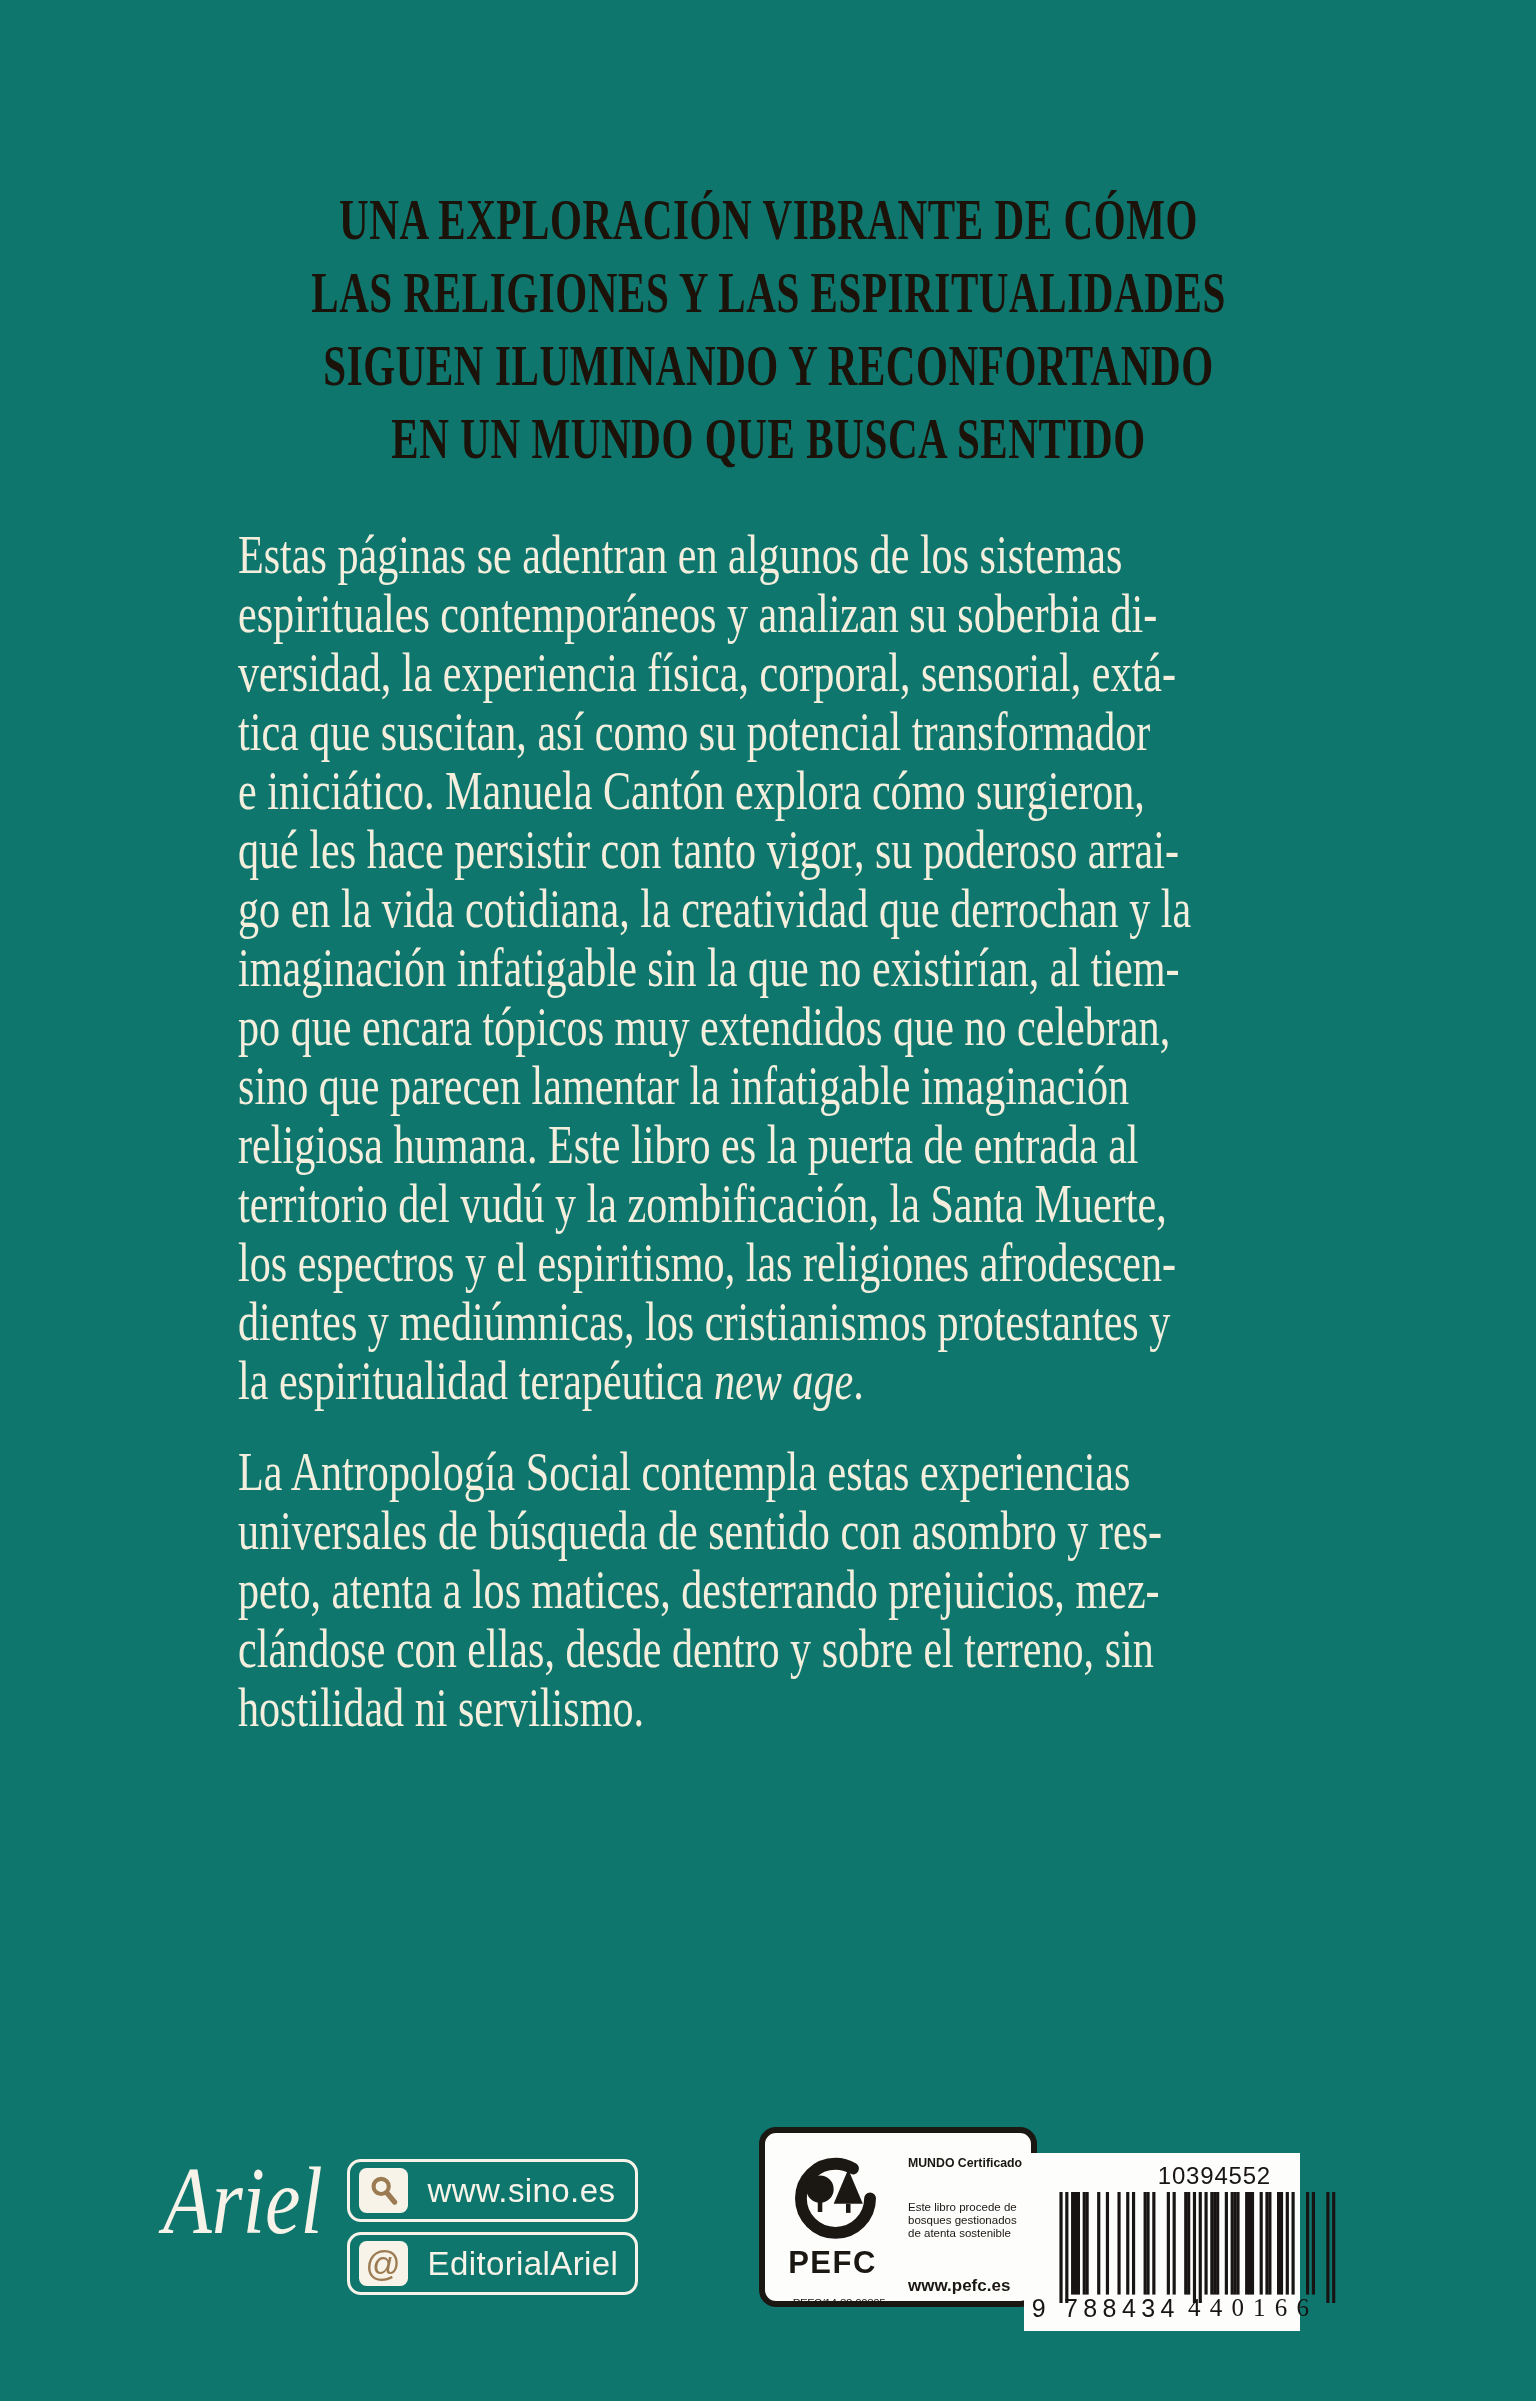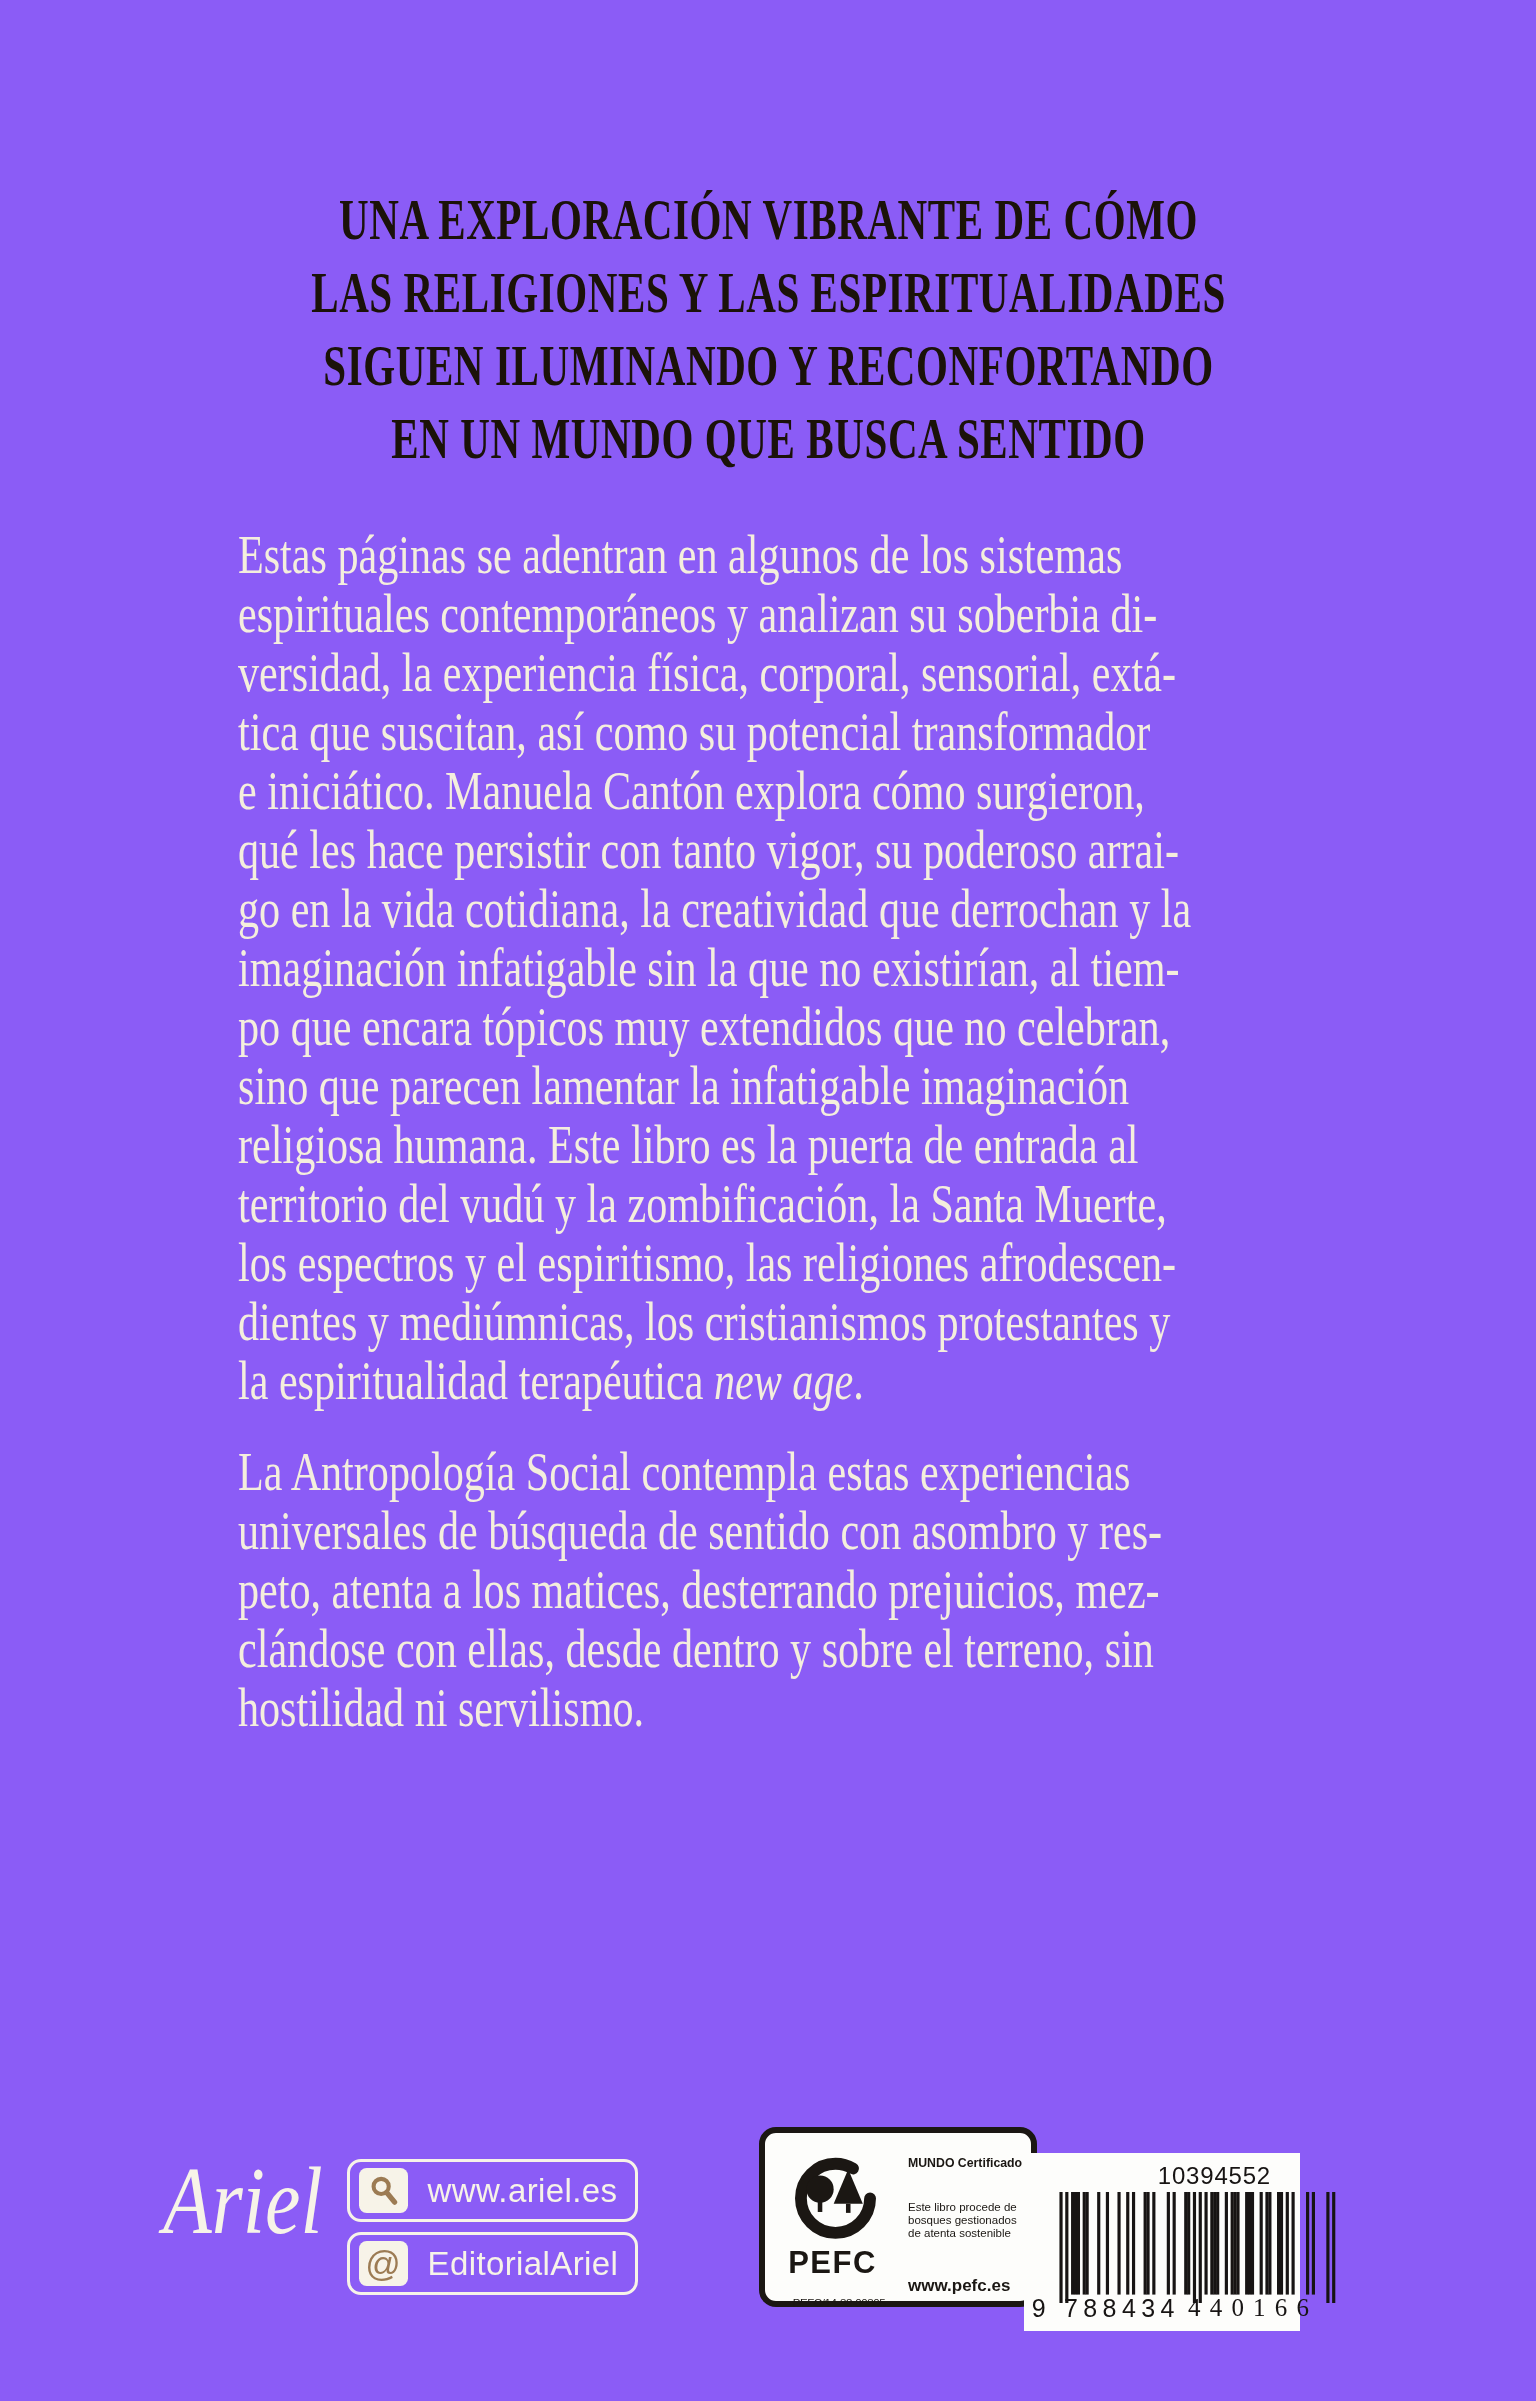--- a/index.html
+++ b/index.html
@@ -1,18 +1,18 @@
 <!DOCTYPE html>
 <html style="font-size:12.3px"><head>
 <meta charset="utf-8">
 <style>
   html,body{margin:0;padding:0;background:#6b5436;}
   .page{
     position:relative;width:1537px;height:2401px;overflow:hidden;
-    background:#8b5cf6;
+    background:#0f766e;
     font-family:"Liberation Serif", serif;
   }
   
   .headline{
     position:absolute;left:0;top:183px;width:1537px;
     transform:scaleX(.72);transform-origin:50% 0;
     color:#1b1209;font-weight:bold;font-size:57px;line-height:73px;
     letter-spacing:0.8px;
   }
   .headline>div{text-align:center;height:73px;white-space:nowrap;}
@@ -101,21 +101,21 @@
 
   <div class="ariel-logo">Ariel</div>
 
   <div class="badge" id="badge-web">
     <span class="plate">
       <svg width="35" height="35" viewBox="0 0 60 60">
         <circle cx="26" cy="23" r="13" fill="none" stroke="#9c7b53" stroke-width="7"></circle>
         <line x1="36" y1="34" x2="49" y2="50" stroke="#9c7b53" stroke-width="9" stroke-linecap="round"></line>
       </svg>
     </span>
-    <span class="label">www.ariel.es</span>
+    <span class="label">www.sino.es</span>
   </div>
 
   <div class="badge" id="badge-social">
     <span class="plate">
       <span class="at-glyph">@</span>
     </span>
     <span class="label">EditorialAriel</span>
   </div>
 
   <div class="pefc">

